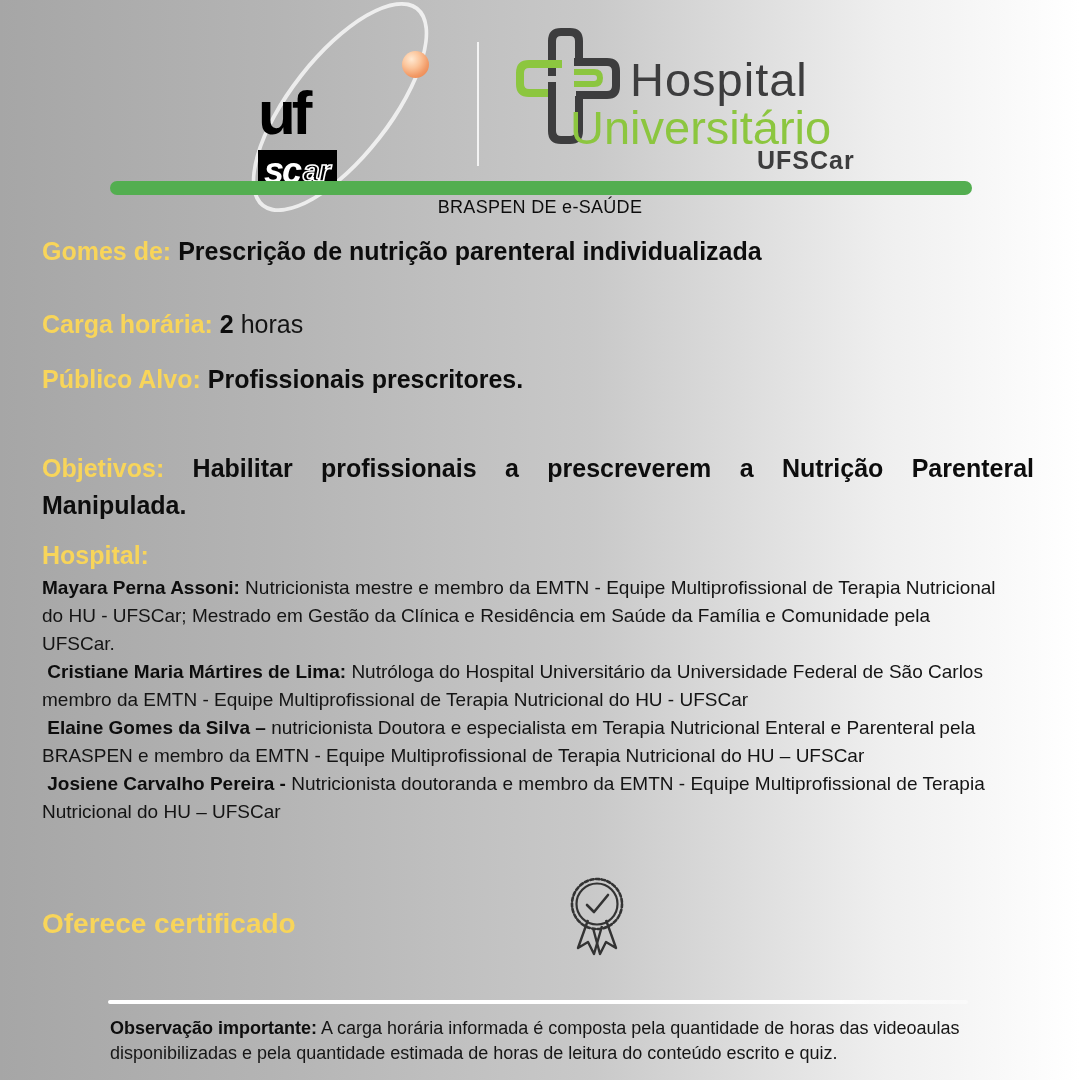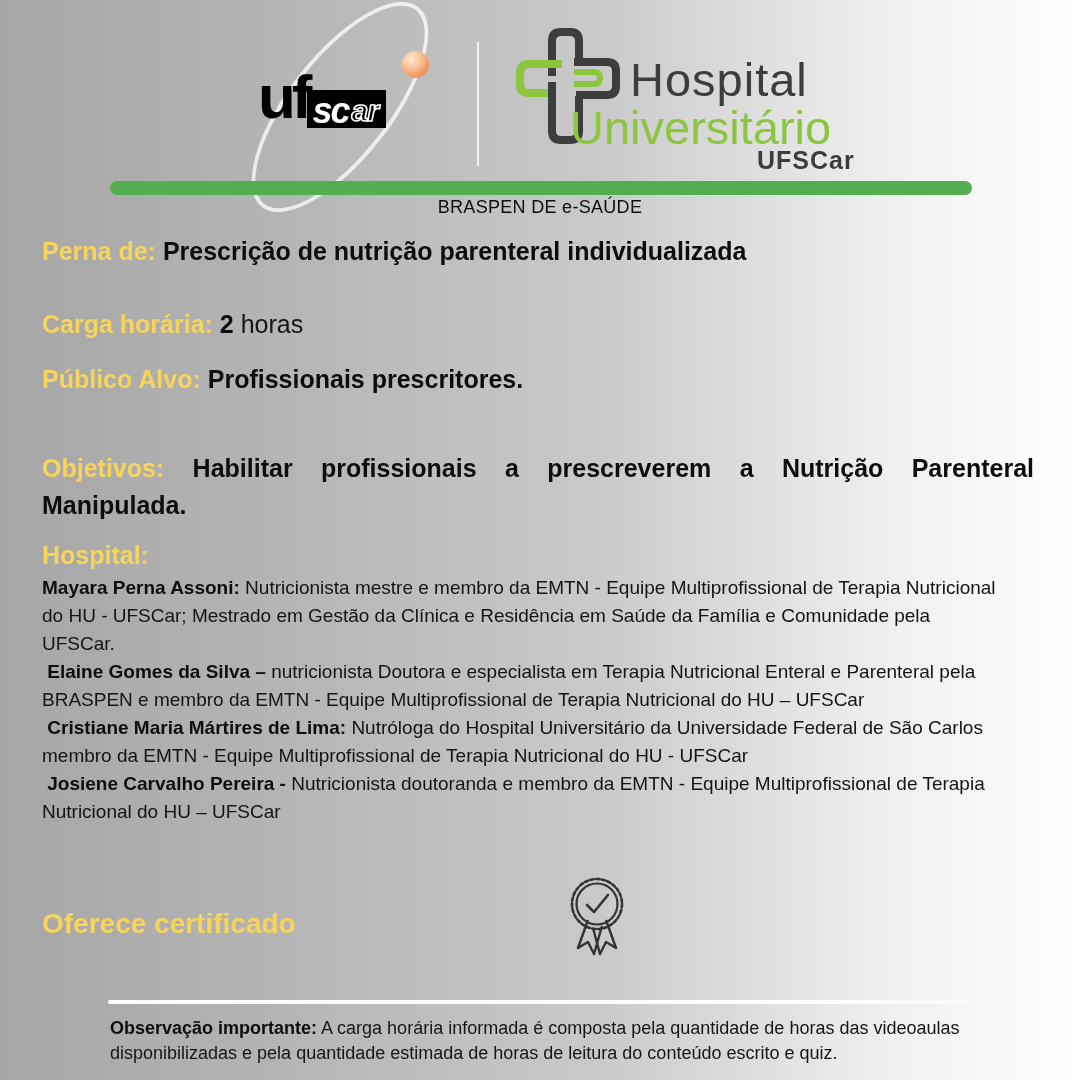--- a/index.html
+++ b/index.html
@@ -8,21 +8,21 @@
     background:linear-gradient(90deg,#a6a6a6 0%,#b4b4b4 25%,#c9c9c9 55%,#efefef 82%,#ffffff 100%);
     font-family:"Liberation Sans","DejaVu Sans",sans-serif;color:#111;
   }
   
   .header{position:absolute;top:0;left:0;width:100%;height:182px;}
   .ufscar-logo{position:absolute;left:230px;top:18px;width:230px;height:150px;}
   .orbit{position:absolute;left:58px;top:-38px;width:96px;height:246px;border:4px solid rgba(255,255,255,.75);
          border-radius:50%;transform:rotate(38deg);}
   .orange-ball{position:absolute;left:172px;top:33px;width:27px;height:27px;border-radius:50%;
          background:radial-gradient(circle at 35% 30%,#ffe9d2 0%,#fbc49a 35%,#f29a66 65%,#ea7a43 100%);}
-  .wordmark{position:absolute;left:28px;top:48px;display:flex;align-items:flex-end;}
+  .wordmark{position:absolute;left:28px;top:64px;display:flex;align-items:flex-start;flex-direction:column;}
   .wordmark .uf{font-weight:bold;font-size:62px;letter-spacing:-4px;color:#000;line-height:1;margin-right:-2px;}
   .scar-box{display:inline-flex;align-items:center;background:#000;height:34px;padding:4px 8px 0 6px;margin-top:6px;}
   .scar-box .sc{color:#fff;font-weight:bold;font-style:italic;font-size:36px;letter-spacing:-2px;line-height:1;}
   .scar-box .ar{color:#000;font-weight:bold;font-style:italic;font-size:30px;letter-spacing:-1px;line-height:1;
                 margin-left:3px;-webkit-text-stroke:1.6px #fff;text-shadow:0 0 1px #fff;}
   .logo-divider{position:absolute;left:477px;top:42px;width:2px;height:124px;background:rgba(255,255,255,.8);}
   .hu-logo{position:absolute;left:512px;top:20px;width:360px;height:155px;}
   .hu-cross{position:absolute;left:0px;top:4px;}
   .hu-text1{position:absolute;left:118px;top:32px;font-size:47px;font-weight:500;color:#3d3d3e;letter-spacing:1px;}
   .hu-text2{position:absolute;left:58px;top:80px;font-size:47px;font-weight:500;color:#8cc63f;letter-spacing:0px;}
@@ -88,36 +88,36 @@
       <div class="hu-text2">Universitário</div>
       <div class="hu-text3">UFSCar</div>
     </div>
   </div>
 
   <div class="green-bar"></div>
   <div class="unidade">BRASPEN DE e-SAÚDE</div>
 
   <div class="content">
 
-    <p class="sec sec-course"><span class="lbl">Perna de:</span><span class="title" style="white-space:pre-wrap"> Prescrição de nutrição parenteral individualizada</span></p>
+    <p class="sec sec-course"><span class="lbl">Gomes de:</span><span class="title" style="white-space:pre-wrap"> Prescrição de nutrição parenteral individualizada</span></p>
 
     <p class="sec sec-workload"><span class="lbl">Carga horária:</span><span class="num" style="white-space:pre-wrap"> 2</span><span class="unit" style="white-space:pre-wrap"> horas</span></p>
 
     <p class="sec sec-audience"><span class="lbl">Público Alvo:</span><span class="aud" style="white-space:pre-wrap"> Profissionais prescritores.</span></p>
 
     <p class="sec sec-objectives"><span class="lbl">Objetivos:</span><span style="white-space:pre-wrap"> Habilitar profissionais a prescreverem a Nutrição Parenteral Manipulada.</span></p>
 
     <p class="sec sec-instructor-h lbl">Hospital:</p>
 
     <div class="instructor-list" id="instructor-list">
   <p><span class="name">Mayara Perna Assoni:</span><span class="desc"> Nutricionista mestre e membro da EMTN - Equipe Multiprofissional de Terapia Nutricional do HU - UFSCar; Mestrado em Gestão da Clínica e Residência em Saúde da Família e Comunidade pela UFSCar.</span></p>
 
+  <p><span class="name"> Cristiane Maria Mártires de Lima:</span><span class="desc"> Nutróloga do Hospital Universitário da Universidade Federal de São Carlos membro da EMTN - Equipe Multiprofissional de Terapia Nutricional do HU - UFSCar</span></p>
+
   <p><span class="name"> Elaine Gomes da Silva –</span><span class="desc"> nutricionista Doutora e especialista em Terapia Nutricional Enteral e Parenteral pela BRASPEN e membro da EMTN - Equipe Multiprofissional de Terapia Nutricional do HU – UFSCar</span></p>
-
-  <p><span class="name"> Cristiane Maria Mártires de Lima:</span><span class="desc"> Nutróloga do Hospital Universitário da Universidade Federal de São Carlos membro da EMTN - Equipe Multiprofissional de Terapia Nutricional do HU - UFSCar</span></p>
 
   <p><span class="name"> Josiene Carvalho Pereira -</span><span class="desc"> Nutricionista doutoranda e membro da EMTN - Equipe Multiprofissional de Terapia Nutricional do HU – UFSCar</span></p>
 </div>
 
     <div class="sec sec-cert">
       <span class="lbl">Oferece certificado</span>
       <span style="position:relative;width:120px;display:inline-block;">
         <svg class="cert-badge" width="62" height="82" viewBox="0 0 62 82">
           <g fill="none" stroke="#333" stroke-width="2.4" stroke-linejoin="round">
             <path d="M22 46 L12 74 L22 68 L28 80 L36 52"></path>

